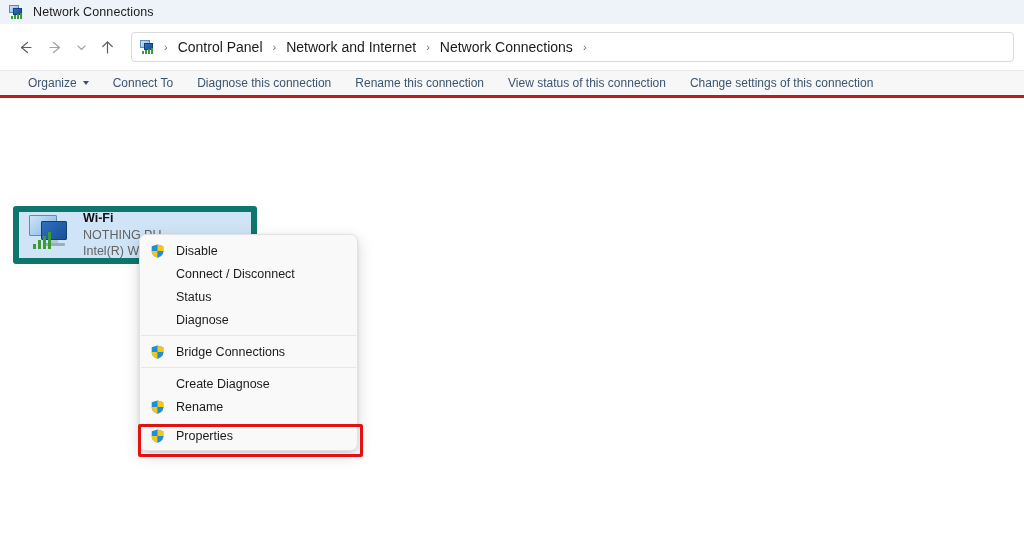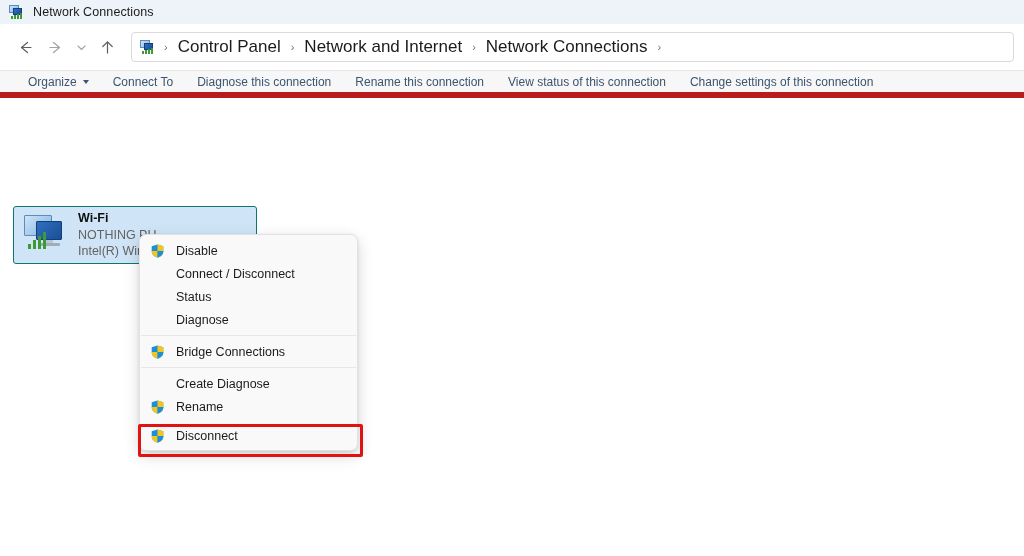--- a/index.html
+++ b/index.html
@@ -64,39 +64,39 @@
     margin-left: 9px;
     background: #ffffff;
     border: 1px solid #dadada;
     border-radius: 4px;
     display: flex;
     align-items: center;
     padding: 0 8px;
     gap: 2px;
   }
   .crumb {
-    font-size: 17px;
+    font-size: 14px;
     color: #1b1b1b;
     padding: 2px 5px;
     border-radius: 3px;
     white-space: nowrap;
   }
   .crumb-sep {
     font-size: 11px;
     color: #6e6e6e;
     padding: 0 3px;
     user-select: none;
   }
 
   
   .toolbar {
     height: 28px;
     background: #f7f7f7;
     border-top: 1px solid #e8e8e8;
-    border-bottom: 6px solid #b91c1c;
+    border-bottom: 3px solid #b91c1c;
     display: flex;
     align-items: center;
     padding-left: 16px;
   }
   .tb-item {
     font-size: 12px;
     color: #3b5470;
     padding: 4px 12px;
     white-space: nowrap;
     border-radius: 3px;
@@ -111,21 +111,21 @@
   }
 
   
   .content { position: relative; height: 454px; background: #ffffff; }
 
   .conn-tile {
     position: absolute;
     left: 13px; top: 108px;
     width: 244px; height: 58px;
     background: #cfe5f7;
-    border: 1px solid #0f766e;
+    border: 6px solid #0f766e;
     border-radius: 3px;
     display: flex;
     align-items: center;
     padding-left: 8px;
   }
   .conn-icon-wrap { width: 50px; height: 46px; position: relative; flex: 0 0 auto; }
   .conn-text { margin-left: 6px; line-height: 1.32; overflow: hidden; }
   .conn-name {
     font-size: 12.5px; color: #101010; font-weight: bold;
   }
@@ -360,20 +360,20 @@
       <span class="mi-icon">
         <span class="shield">
           <svg width="13" height="14" viewBox="0 0 13 14">
             <path d="M6.5 0.5 L12.3 2.2 V7 C12.3 10.6 9.7 12.7 6.5 13.6 C3.3 12.7 0.7 10.6 0.7 7 V2.2 Z" fill="#1b8fdc"></path>
             <path d="M6.5 0.5 L12.3 2.2 V7 C12.3 10.6 9.7 12.7 6.5 13.6 Z" fill="#f5c518"></path>
             <path d="M6.5 13.6 C3.3 12.7 0.7 10.6 0.7 7 H6.5 Z" fill="#f5c518"></path>
             <path d="M6.5 13.6 C9.7 12.7 12.3 10.6 12.3 7 H6.5 Z" fill="#1b8fdc"></path>
           </svg>
         </span>
       </span>
-      <span class="mi-label">Disconnect</span>
+      <span class="mi-label">Properties</span>
     </div>
 
   </div>
 
   <div class="redbox"></div>
 
 </div>
 
 </body></html>

